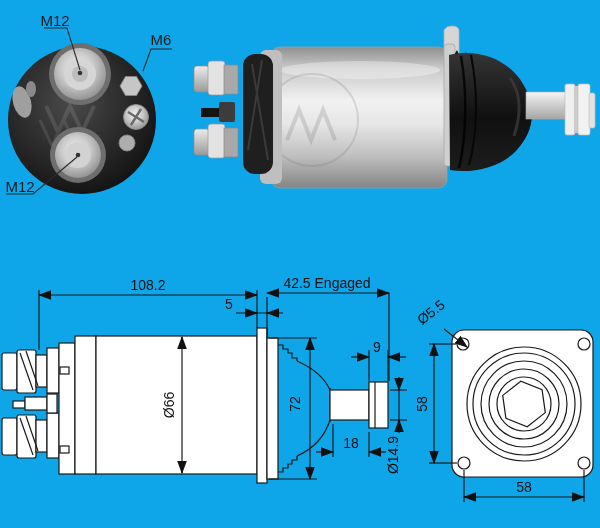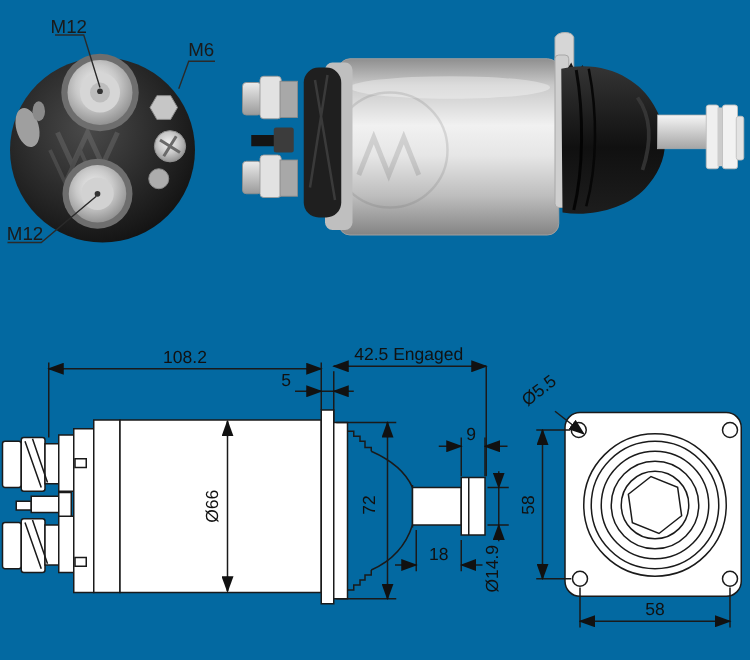--- a/index.html
+++ b/index.html
@@ -1,16 +1,16 @@
 <!DOCTYPE html>
 <html><head>
 <meta charset="utf-8">
 <style>
   html,body{margin:0;padding:0;background:#ffffff;}
-  .canvas{position:relative;width:600px;height:528px;background:#0369a1;overflow:hidden;
+  .canvas{position:relative;width:600px;height:528px;background:#0ea5e9;overflow:hidden;
           font-family:"Liberation Sans", sans-serif;}
   svg{display:block;}
   text.dim{font-family:"Liberation Sans", sans-serif;font-size:14px;fill:#111;}
   text.lbl{font-family:"Liberation Sans", sans-serif;font-size:15px;fill:#1a1a1a;}
   .dl{stroke:#1a1a1a;stroke-width:1.2;fill:none;}
   .df{fill:#ffffff;stroke:#1a1a1a;stroke-width:1.2;}
   .ld{stroke:#2a2a2a;stroke-width:1.1;fill:none;}
 </style>
 </head>
 <body>

